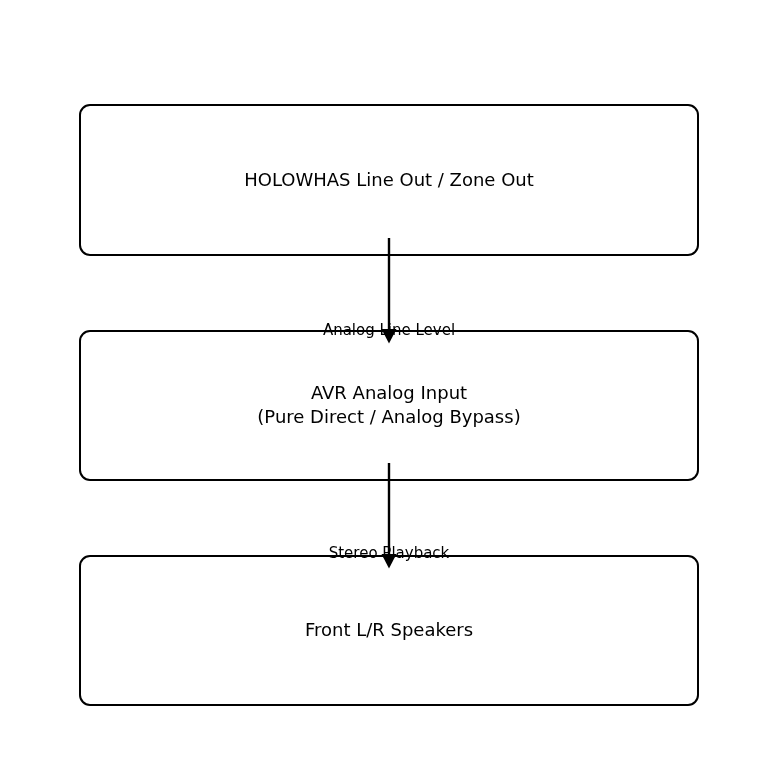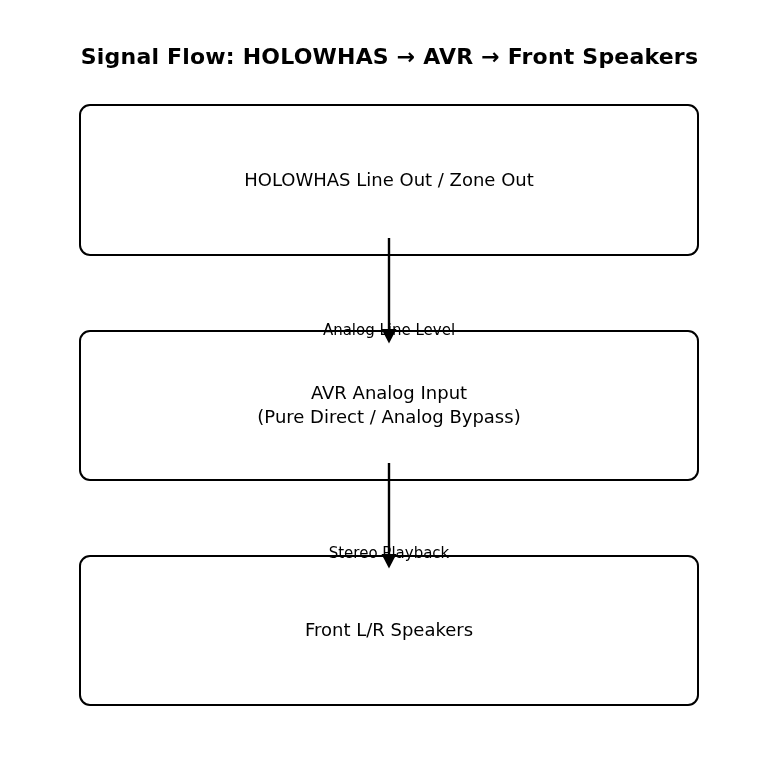--- a/index.html
+++ b/index.html
@@ -61,21 +61,20 @@
   .arrow-head {
     fill: #000000;
     stroke: none;
   }
 </style>
 </head>
 <body>
 
 <div class="canvas">
 
-  <div class="diagram-title">Signal Flow: HOLOWHAS → AVR → Front Speakers</div>
 
   <svg class="flow" width="779" height="764" viewBox="0 0 779 764">
 
     <rect class="node-box" x="80" y="105" width="618" height="150" rx="10" ry="10"></rect>
     <rect class="node-box" x="80" y="331" width="618" height="149" rx="10" ry="10"></rect>
     <rect class="node-box" x="80" y="556" width="618" height="149" rx="10" ry="10"></rect>
 
     <text class="node-label" x="389" y="186">HOLOWHAS Line Out / Zone Out</text>
 
     <text class="node-label" x="389" y="399">AVR Analog Input</text>

